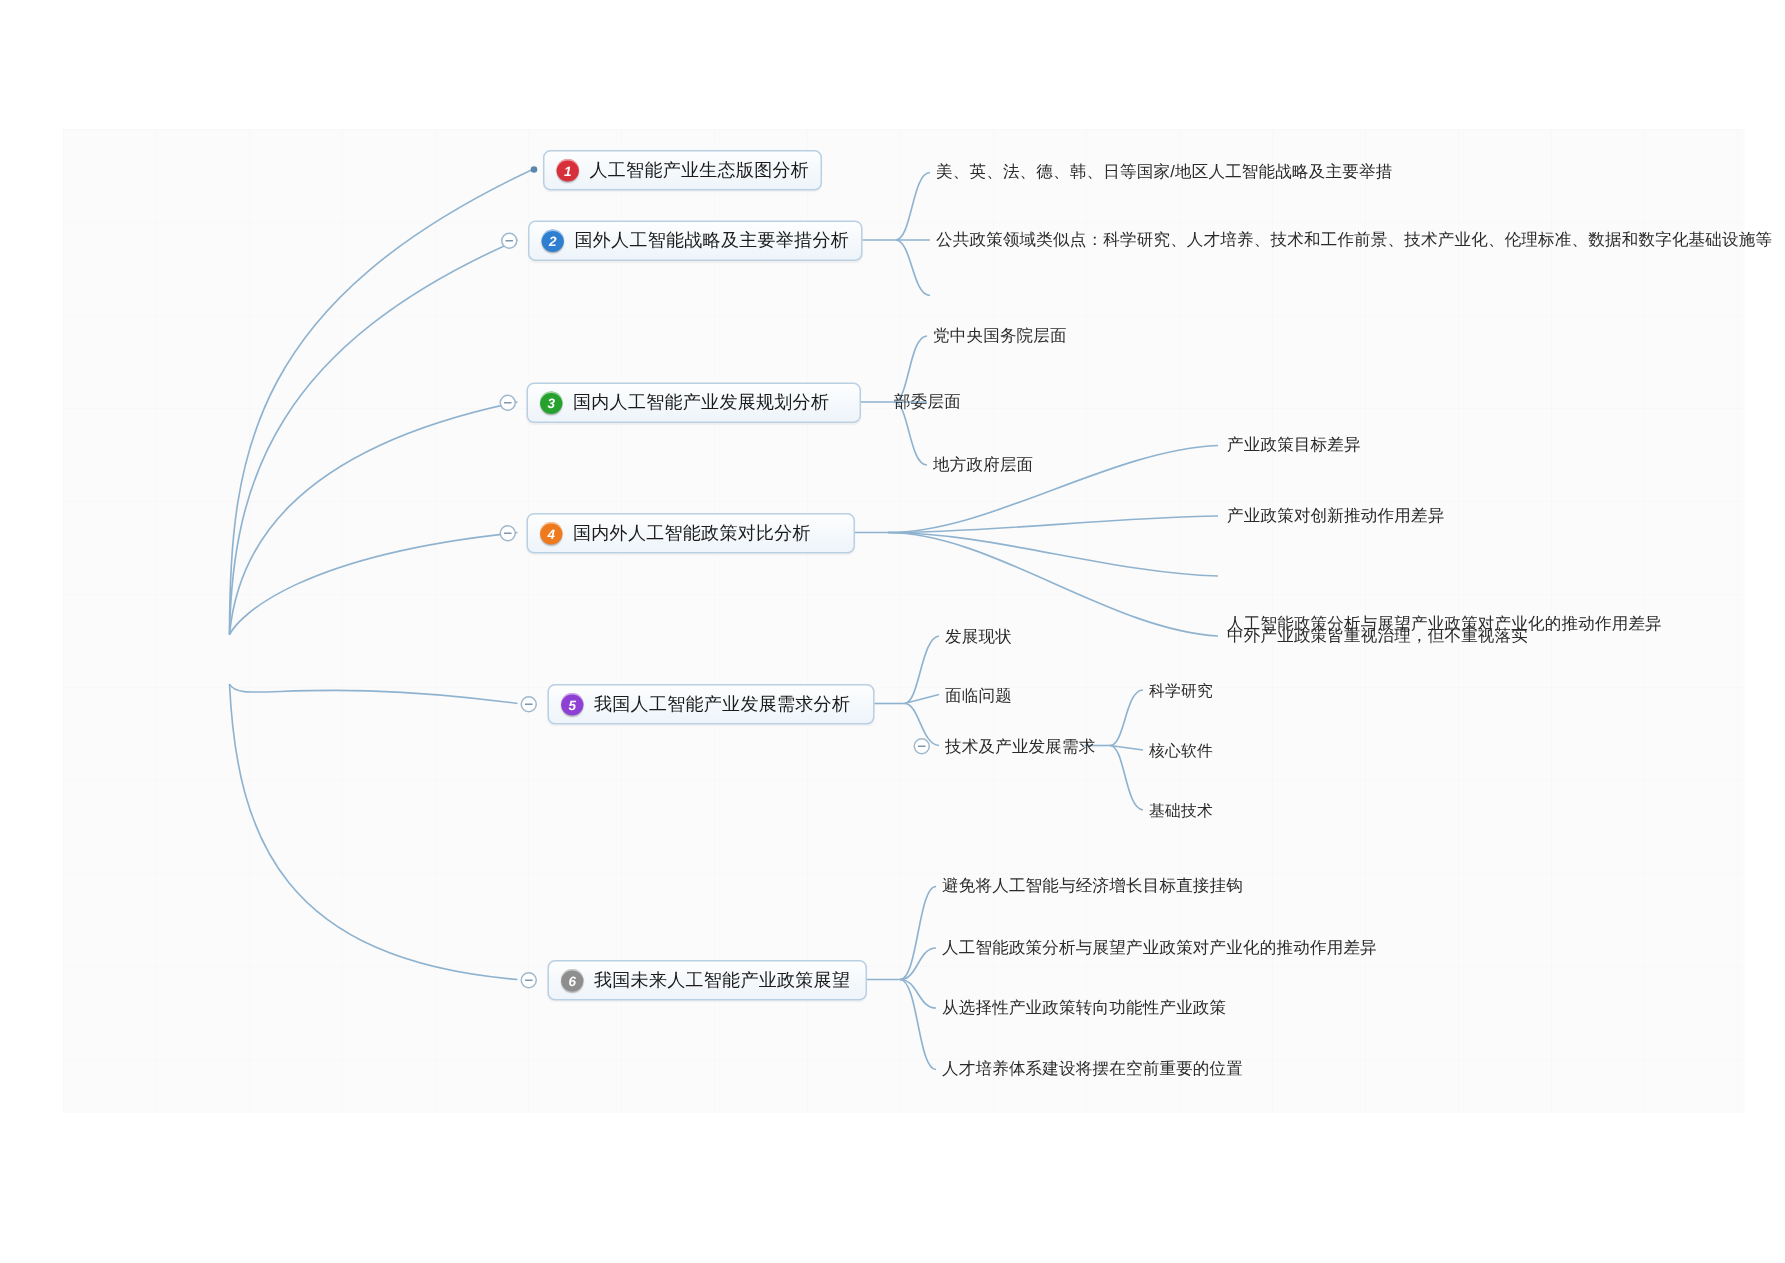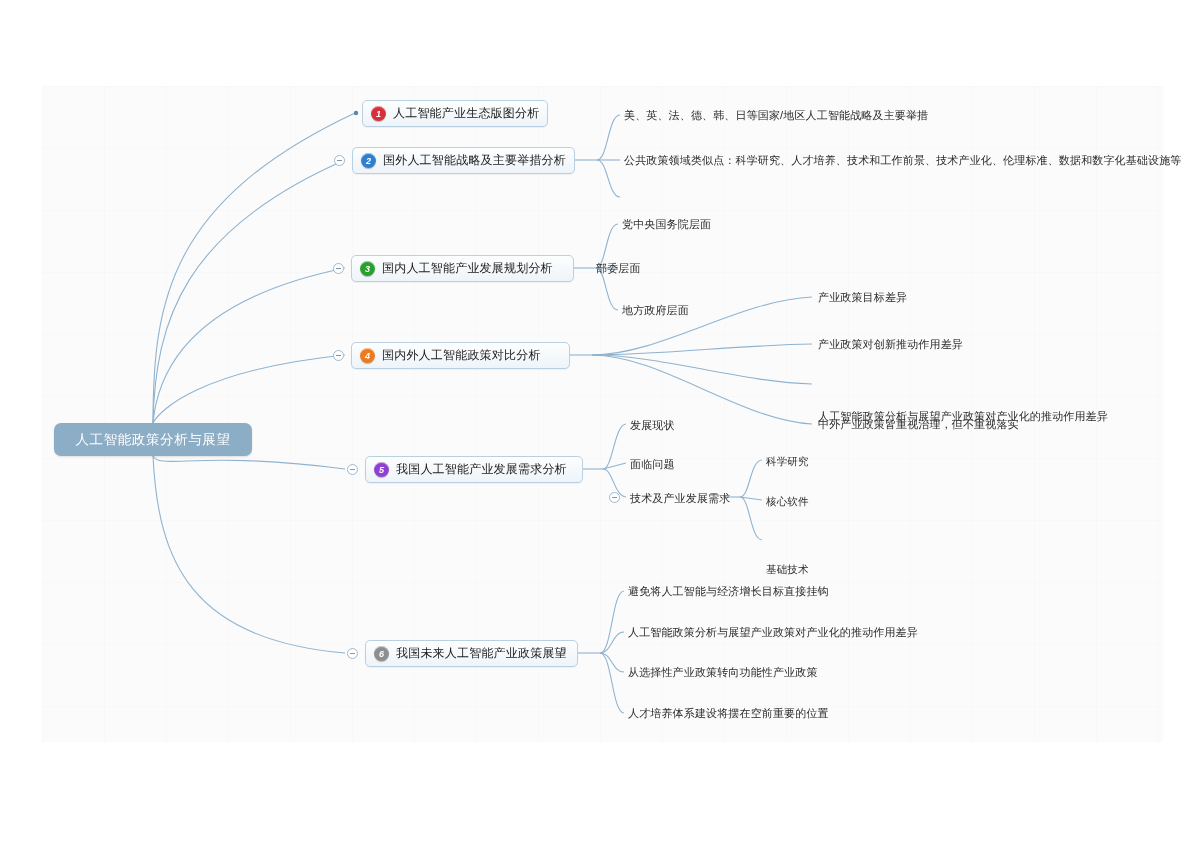--- a/index.html
+++ b/index.html
@@ -194,23 +194,20 @@
       <path d="M578,653 L600,653"></path>
       <path d="M600,653 C612,653 612,591 624,591"></path>
       <path d="M600,653 C612,653 612,632 624,632"></path>
       <path d="M600,653 C612,653 612,672 624,672"></path>
       <path d="M600,653 C612,653 612,713 624,713"></path>
     </g>
     <circle cx="356" cy="113" r="2.2" fill="#5b87ab" stroke="none"></circle>
   </svg>
 
 
-  <div class="root-node">
-    <span class="root-label">人工智能政策分析与展望</span>
-  </div>
 
   <div class="branch" style="left:362px; top:100px; width:186px;">
     <span class="badge" style="background:#d8303a">1</span>
     <span class="branch-label">人工智能产业生态版图分析</span>
   </div>
 
   <span class="toggle" style="left:334px; top:155px;"></span>
   <div class="branch" style="left:352px; top:147px; width:223px;">
     <span class="badge" style="background:#2f7fd1">2</span>
     <span class="branch-label">国外人工智能战略及主要举措分析</span>
@@ -241,21 +238,21 @@
   <div class="branch" style="left:365px; top:456px; width:218px;">
     <span class="badge" style="background:#8e3fd4">5</span>
     <span class="branch-label">我国人工智能产业发展需求分析</span>
   </div>
   <div class="leaf" style="left:630px; top:418px;">发展现状</div>
   <div class="leaf" style="left:630px; top:457px;">面临问题</div>
   <span class="toggle" style="left:609px; top:492px;"></span>
   <div class="leaf" style="left:630px; top:491px;">技术及产业发展需求</div>
   <div class="leaf sub" style="left:766px; top:454px;">科学研究</div>
   <div class="leaf sub" style="left:766px; top:494px;">核心软件</div>
-  <div class="leaf sub" style="left:766px; top:534px;margin-top:28px;">基础技术</div>
+  <div class="leaf sub" style="left:766px; top:534px;">基础技术</div>
 
   <span class="toggle" style="left:347px; top:648px;"></span>
   <div class="branch" style="left:365px; top:640px; width:213px;">
     <span class="badge" style="background:#8e8e8e">6</span>
     <span class="branch-label">我国未来人工智能产业政策展望</span>
   </div>
   <div class="leaf" style="left:628px; top:584px;">避免将人工智能与经济增长目标直接挂钩</div>
   <div class="leaf" style="left:628px; top:625px;">人工智能政策分析与展望产业政策对产业化的推动作用差异</div>
   <div class="leaf" style="left:628px; top:665px;">从选择性产业政策转向功能性产业政策</div>
   <div class="leaf" style="left:628px; top:706px;">人才培养体系建设将摆在空前重要的位置</div>

